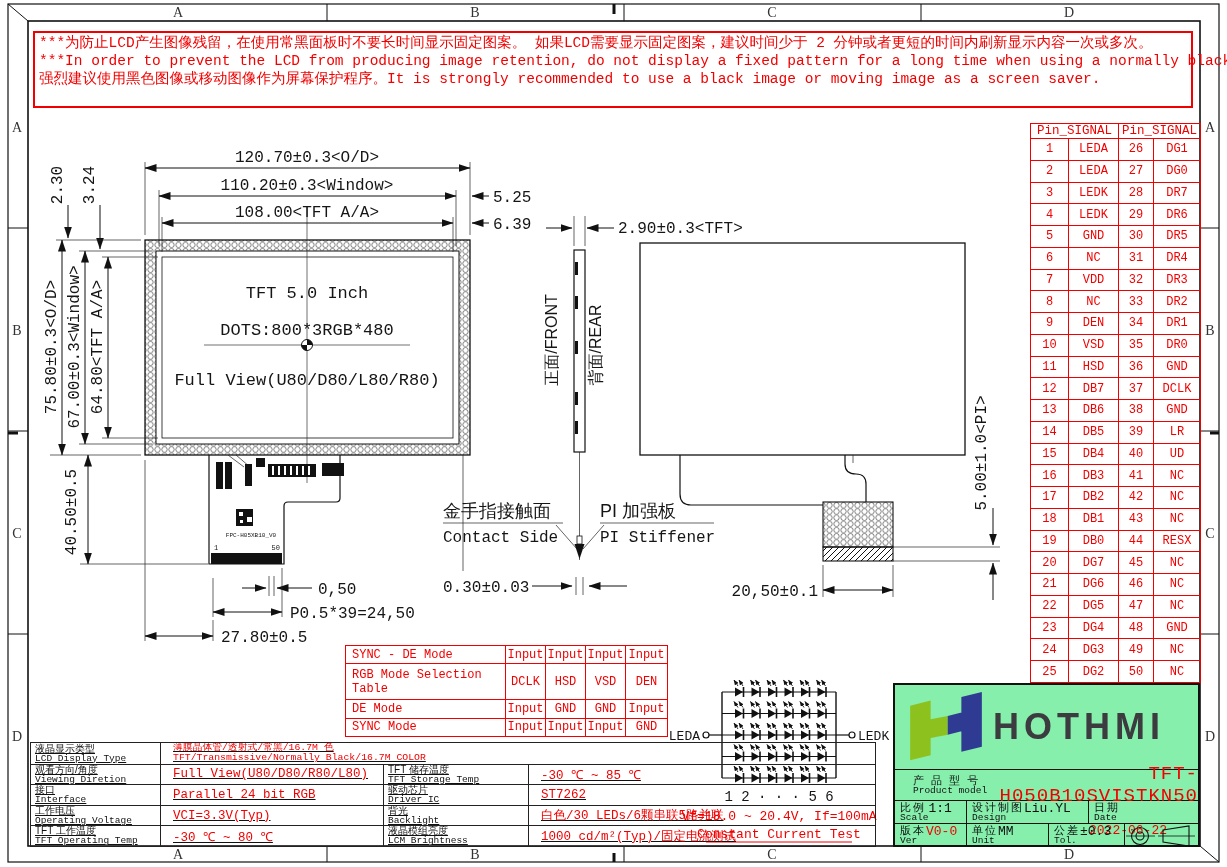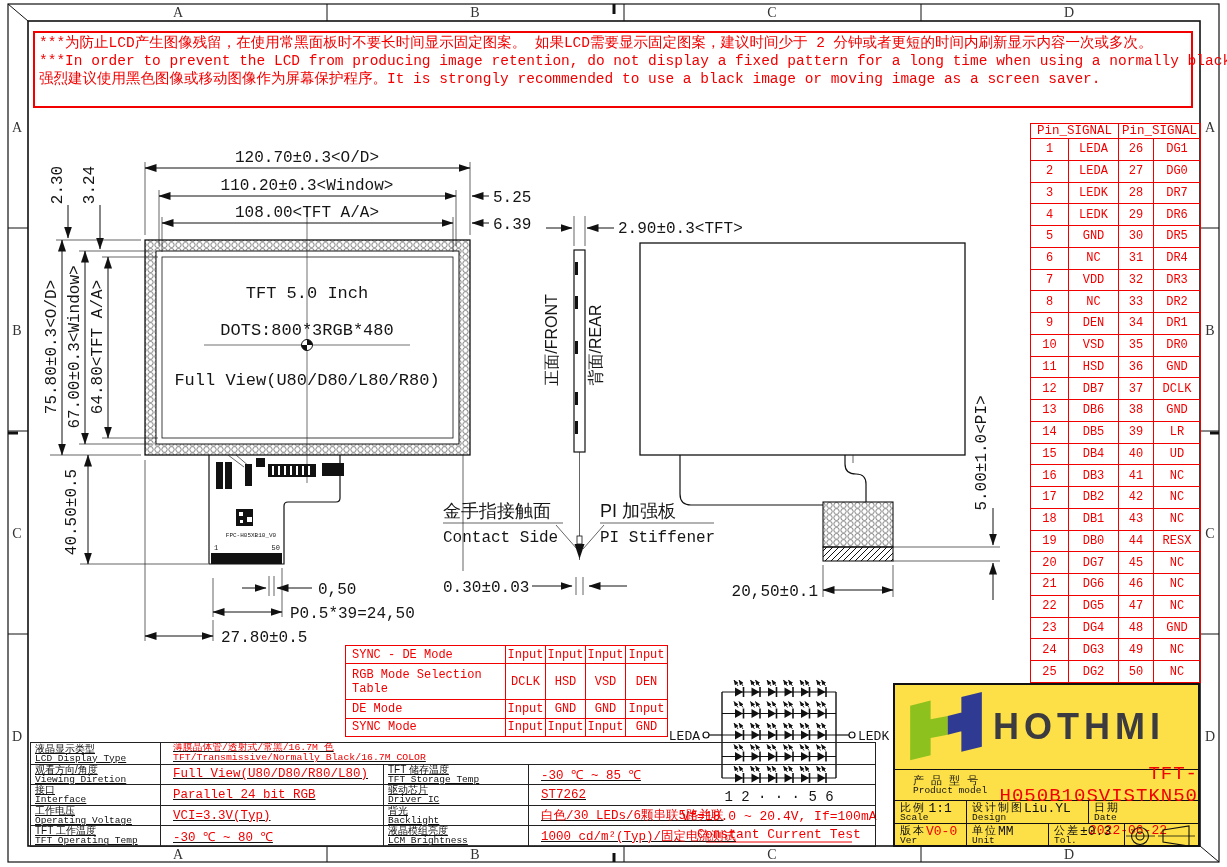--- a/index.html
+++ b/index.html
@@ -43,21 +43,21 @@
   
   #spectable{position:absolute;left:30px;top:742px;width:845px;height:105px;
              border-collapse:collapse;table-layout:fixed;text-decoration:underline;}
   #spectable td{border:1.2px solid #222;padding:0 0 0 4px;overflow:hidden;vertical-align:middle;height:19px;}
   #spectable .lab div:first-child{font-size:10px;line-height:10px;}
   #spectable .lab div:last-child{font-size:9.5px;line-height:9.5px;font-family:"Liberation Mono","DejaVu Sans Mono",monospace;}
   #spectable .val{color:#f20000;font:12.5px "Liberation Mono","DejaVu Sans Mono",monospace;padding-left:12px;}
   #spectable .two div{font-size:9.8px;line-height:10.2px;}
   
   #tblock{position:absolute;left:893px;top:683px;width:307px;height:164px;box-sizing:border-box;
-          border:2px solid #111;background:#fde047;}
+          border:2px solid #111;background:#86efac;}
   .trow{box-sizing:border-box;border-bottom:1.4px solid #111;display:flex;align-items:center;}
   .trow:last-child{border-bottom:none;}
   #tb-logo{height:85px;}
   .brand{font-weight:bold;font-size:36px;letter-spacing:5px;color:#3b3b40;margin-left:6px;}
   #tb-model{height:31px;padding-left:13px;}
   .lab2{padding-left:5px;}
   .lab2 .c{font-size:11px;letter-spacing:2px;line-height:12px;white-space:nowrap;}
   .lab2 .e{font-size:9.5px;line-height:10px;font-family:"Liberation Mono","DejaVu Sans Mono",monospace;white-space:nowrap;}
   .modelv{flex:1;text-align:right;color:#f20000;font:19px "Liberation Mono","DejaVu Sans Mono",monospace;letter-spacing:1px;}
   #tb-scale,#tb-ver{height:23px;}

